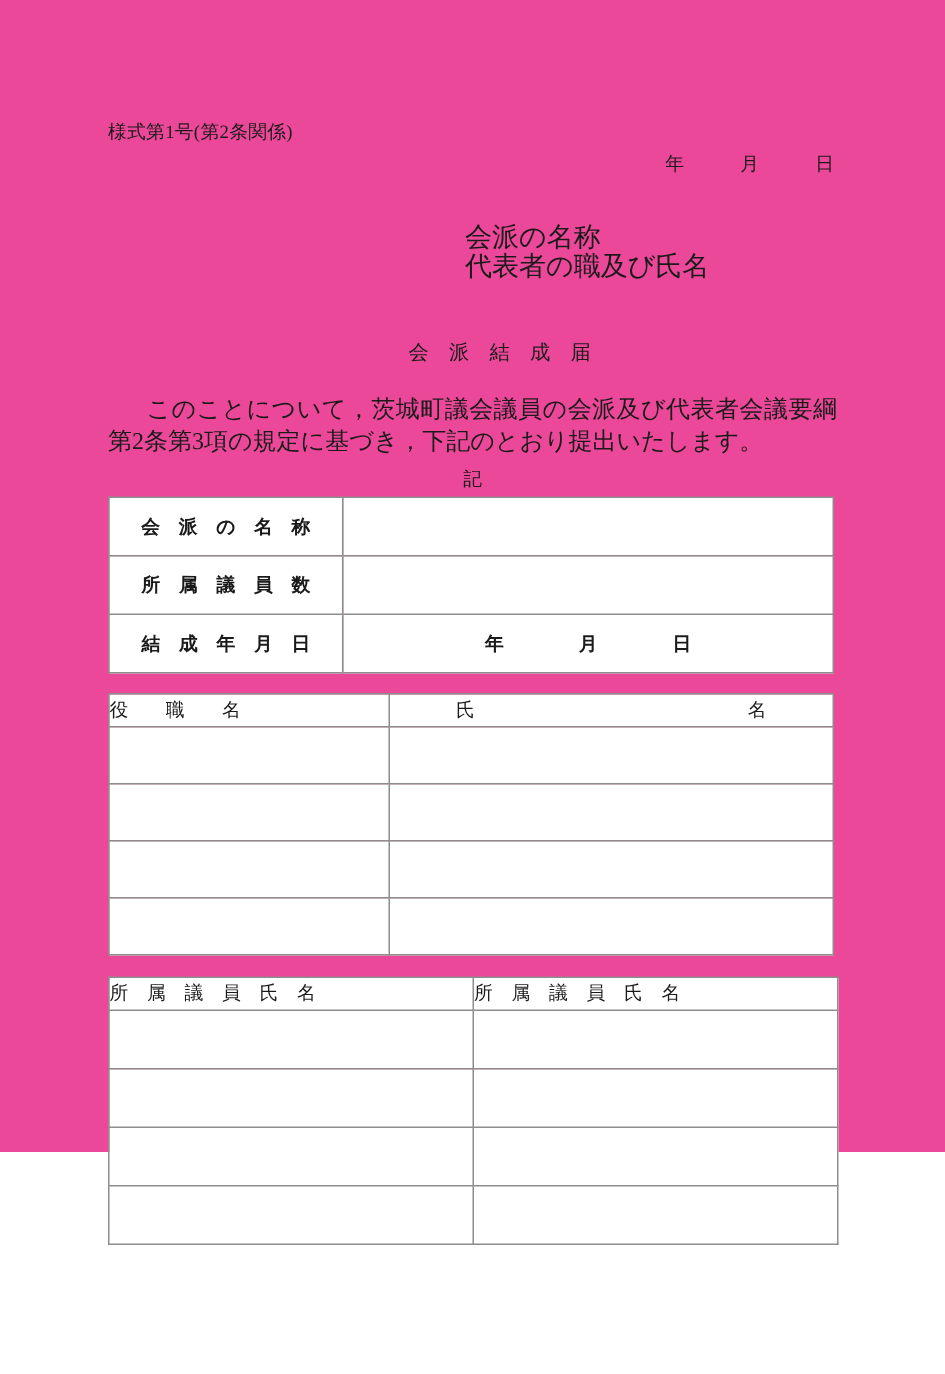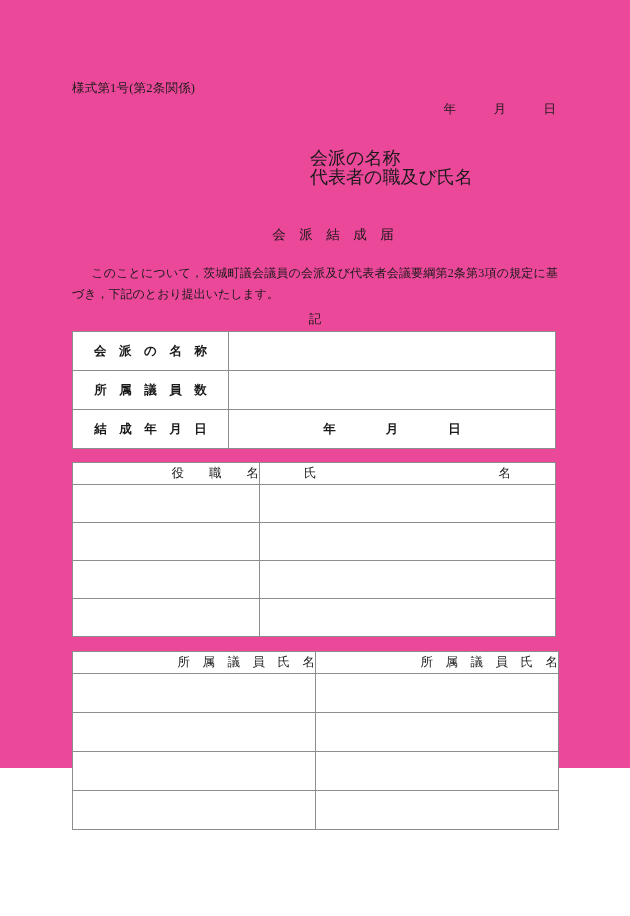--- a/index.html
+++ b/index.html
@@ -68,21 +68,21 @@
     white-space: pre;
     margin-left: 36px;
   }
 
   
   .body-text {
     position: absolute;
     left: 72px;
     width: 486px;
     top: 263px;
-    font-size: 12px;
+    font-size: 16px;
     line-height: 21px;
     text-indent: 1.6em;
     text-align: justify;
   }
 
   
   .ki-mark {
     position: absolute;
     left: 0;
     right: 0;
@@ -130,21 +130,21 @@
   #table-officers .col-post { width: 186px; }
 
   
   #table-members { top: 651px; }
   #table-members th { height: 21px; margin-left: 12px; }
   #table-members td { height: 38px; }
   #table-members .col-half { width: 242px; }
 
   .hdr-spread {
     display: block;
-    text-align: right;
+    text-align: left;
     white-space: pre;
   }
   .hdr-justify {
     display: flex;
     justify-content: space-between;
     padding: 0 44px;
   }
 </style>
 </head>
 <body>

